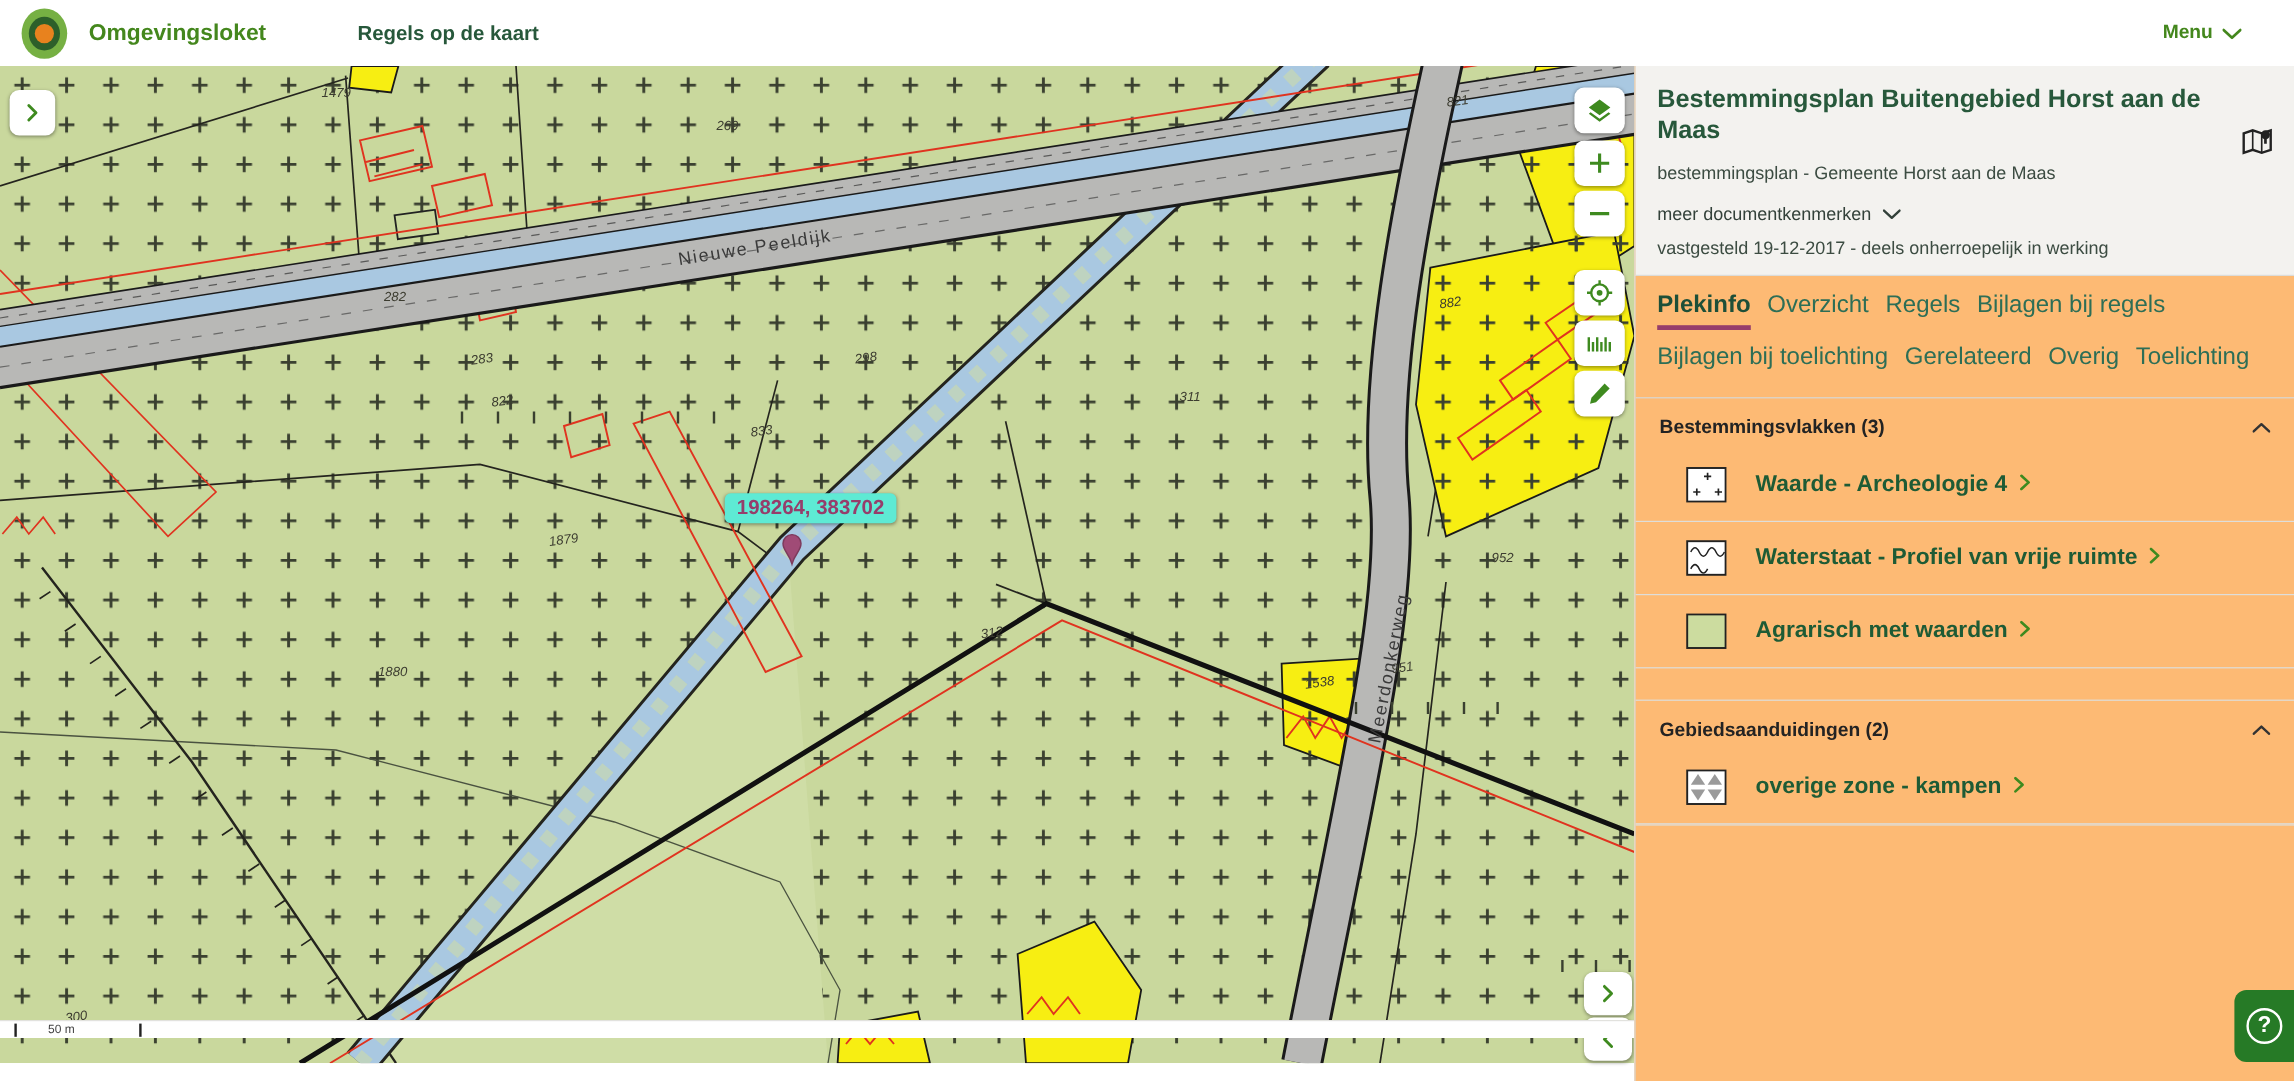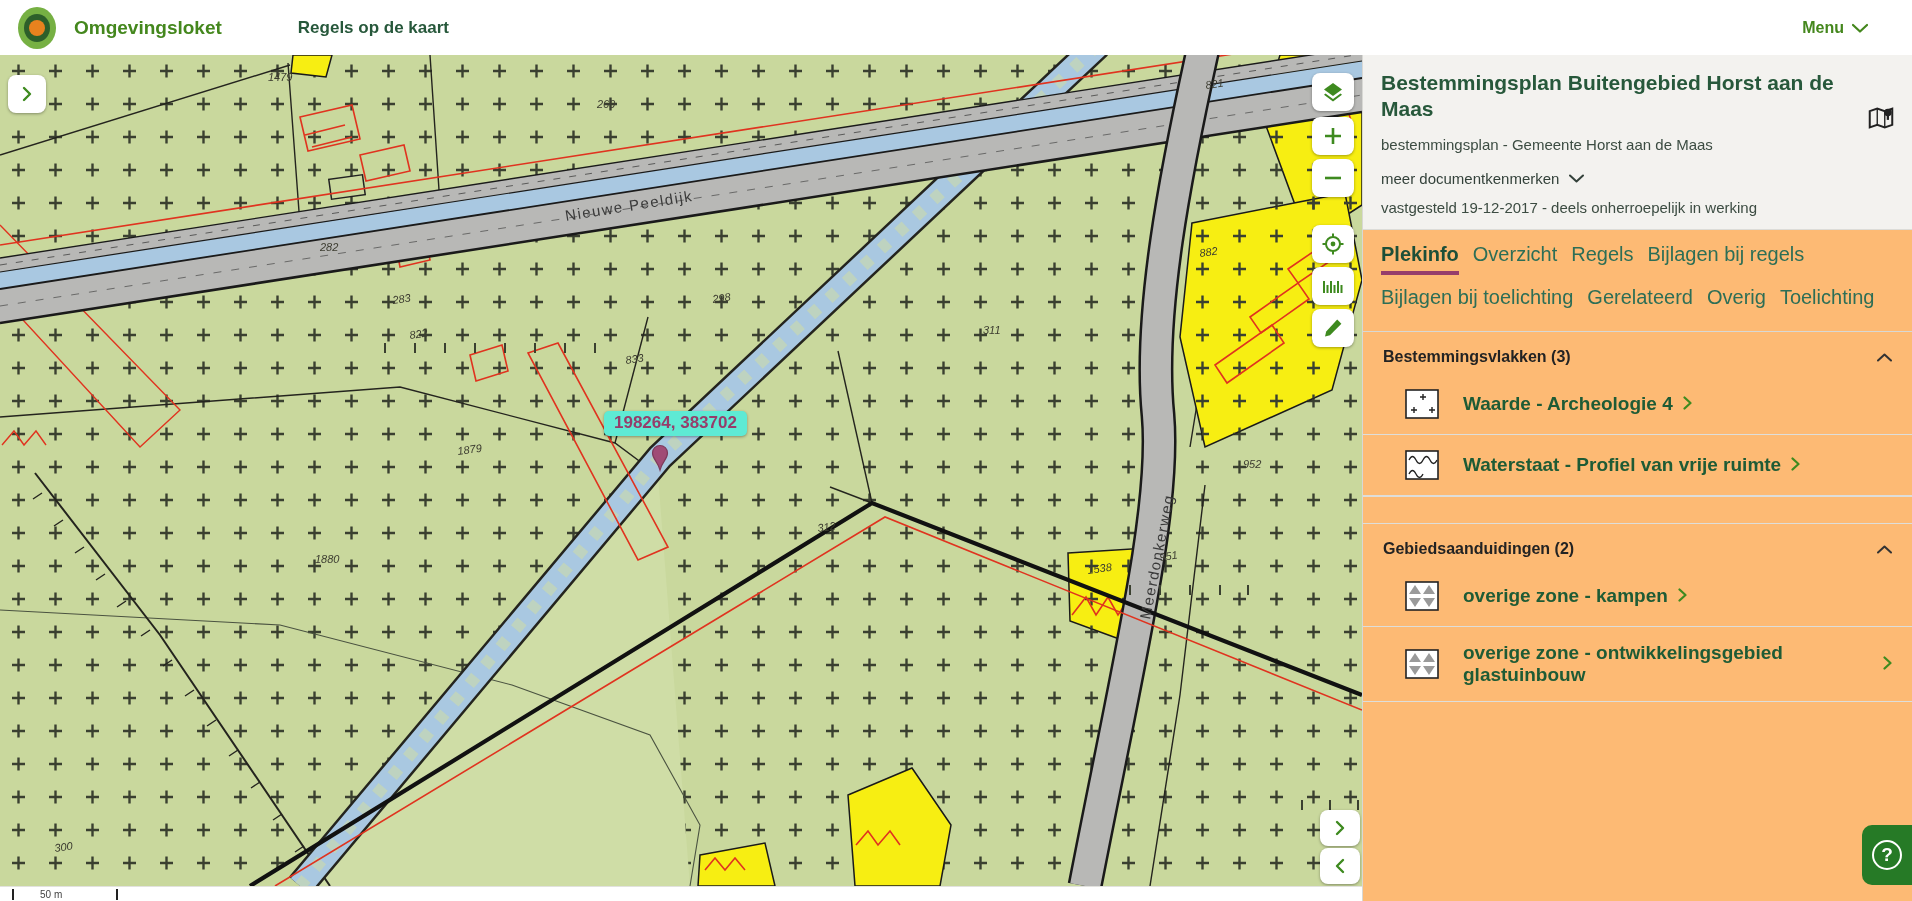--- a/index.html
+++ b/index.html
@@ -12,21 +12,21 @@
   .logo .c1{ position:absolute; left:0; top:0; width:38px; height:42px; border-radius:50%; background:#76b043;}
   .logo .c2{ position:absolute; left:6px; top:7px; width:26px; height:28px; border-radius:50%; background:#2d5f2a;}
   .logo .c3{ position:absolute; left:11px; top:13px; width:16px; height:16px; border-radius:50%; background:#e8821e;}
   .brand { margin-left:18px; font-size:19px; font-weight:bold; color:#44871d; }
   .navitem { margin-left:76px; font-size:17px; font-weight:bold; color:#27583b; }
   .menu { position:absolute; right:44px; top:0; height:55px; display:flex; align-items:center; gap:8px; font-size:16px; font-weight:bold; color:#44871d; cursor:pointer; }
 
   
   .map-wrap { position:absolute; left:0; top:55px; width:1362px; height:846px; }
   .map-svg-holder { position:absolute; left:0; top:0; width:1362px; height:831px; overflow:hidden; }
-  .scalebar { position:absolute; left:0; top:831px; width:1362px; height:15px; background:#fff; border-top:1px solid #e2e2de; }
+  .scalebar { position:absolute; left:0; top:795px; width:1362px; height:15px; background:#fff; border-top:1px solid #e2e2de; }
   .scalebar .tick { position:absolute; top:2px; width:2px; height:11px; background:#222; }
   .scalebar .lbl { position:absolute; top:2px; left:40px; font-size:10px; color:#444; }
 
   .mapbtn { position:absolute; width:42px; height:38px; background:#fff; border:none; border-radius:8px;
             box-shadow:0 1px 3px rgba(0,0,0,.35); display:flex; align-items:center; justify-content:center;
             cursor:pointer; color:#3e8a1f; }
   .mapbtn svg { display:block; }
   .mapbtn.txt { font-size:26px; font-weight:bold; color:#3e8a1f; line-height:1; }
 
   .coord-tip { position:absolute; left:604px; top:356px; background:#5eead4; border-radius:5px; padding:2px 10px 3px;
@@ -320,20 +320,28 @@
           <div class="item">
             <span class="ic"><svg width="34" height="30" viewBox="0 0 34 30">
                 <rect x="1" y="1" width="32" height="28" fill="#fff" stroke="#222" stroke-width="1.6"></rect>
                 <path d="M4 10 q3.5 -7 7 0 t7 0 t7 0 t7 0 M4 24 q3.5 -7 7 0 t7 0" fill="none" stroke="#222" stroke-width="1.3"></path>
               </svg></span>
             <span class="lbl">Waterstaat - Profiel van vrije ruimte<span><svg width="9" height="14" viewBox="0 0 9 14">
                   <polyline points="1.5,1.5 7.5,7 1.5,12.5" fill="none" stroke="#3e8a1f" stroke-width="2.2" stroke-linecap="round" stroke-linejoin="round"></polyline>
                 </svg></span></span>
           </div>
           <div class="hr"></div>
+          <div class="item">
+            <span class="ic"><svg width="34" height="30" viewBox="0 0 34 30">
+                <rect x="1" y="1" width="32" height="28" fill="#ccdc9f" stroke="#222" stroke-width="1.6"></rect>
+              </svg></span>
+            <span class="lbl">Agrarisch met waarden<span><svg width="9" height="14" viewBox="0 0 9 14">
+                  <polyline points="1.5,1.5 7.5,7 1.5,12.5" fill="none" stroke="#3e8a1f" stroke-width="2.2" stroke-linecap="round" stroke-linejoin="round"></polyline>
+                </svg></span></span>
+          </div>
           <div class="hr"></div>
         </section>
         <div class="sec-gap"></div>
         <div class="hr"></div>
         <section>
           <div class="sec-head">
             <span class="sec-title">Gebiedsaanduidingen (2)</span>
             <span><svg width="15" height="9" viewBox="0 0 15 9">
                 <polyline points="1,7.5 7.5,1.5 14,7.5" fill="none" stroke="#333" stroke-width="2" stroke-linecap="round" stroke-linejoin="round"></polyline>
               </svg></span>
@@ -346,34 +354,20 @@
                   <polygon points="4,17 16,17 10,26"></polygon>
                   <polygon points="18,13 30,13 24,4"></polygon>
                   <polygon points="18,17 30,17 24,26"></polygon>
                 </g>
               </svg></span>
             <span class="lbl">overige zone - kampen<span><svg width="9" height="14" viewBox="0 0 9 14">
                   <polyline points="1.5,1.5 7.5,7 1.5,12.5" fill="none" stroke="#3e8a1f" stroke-width="2.2" stroke-linecap="round" stroke-linejoin="round"></polyline>
                 </svg></span></span>
           </div>
           <div class="hr"></div>
-          <div class="item">
-            <span class="ic"><svg width="34" height="30" viewBox="0 0 34 30">
-                <rect x="1" y="1" width="32" height="28" fill="#fff" stroke="#222" stroke-width="1.6"></rect>
-                <g fill="#9a9a9a">
-                  <polygon points="4,13 16,13 10,4"></polygon>
-                  <polygon points="4,17 16,17 10,26"></polygon>
-                  <polygon points="18,13 30,13 24,4"></polygon>
-                  <polygon points="18,17 30,17 24,26"></polygon>
-                </g>
-              </svg></span>
-            <span class="lbl">overige zone - ontwikkelingsgebied glastuinbouw<span><svg width="9" height="14" viewBox="0 0 9 14">
-                  <polyline points="1.5,1.5 7.5,7 1.5,12.5" fill="none" stroke="#3e8a1f" stroke-width="2.2" stroke-linecap="round" stroke-linejoin="round"></polyline>
-                </svg></span></span>
-          </div>
           <div class="hr"></div>
         </section>
       </div>
   </aside>
 
   <button class="help-btn">
     <span class="qc">?</span>
   </button>
 </div>
 

